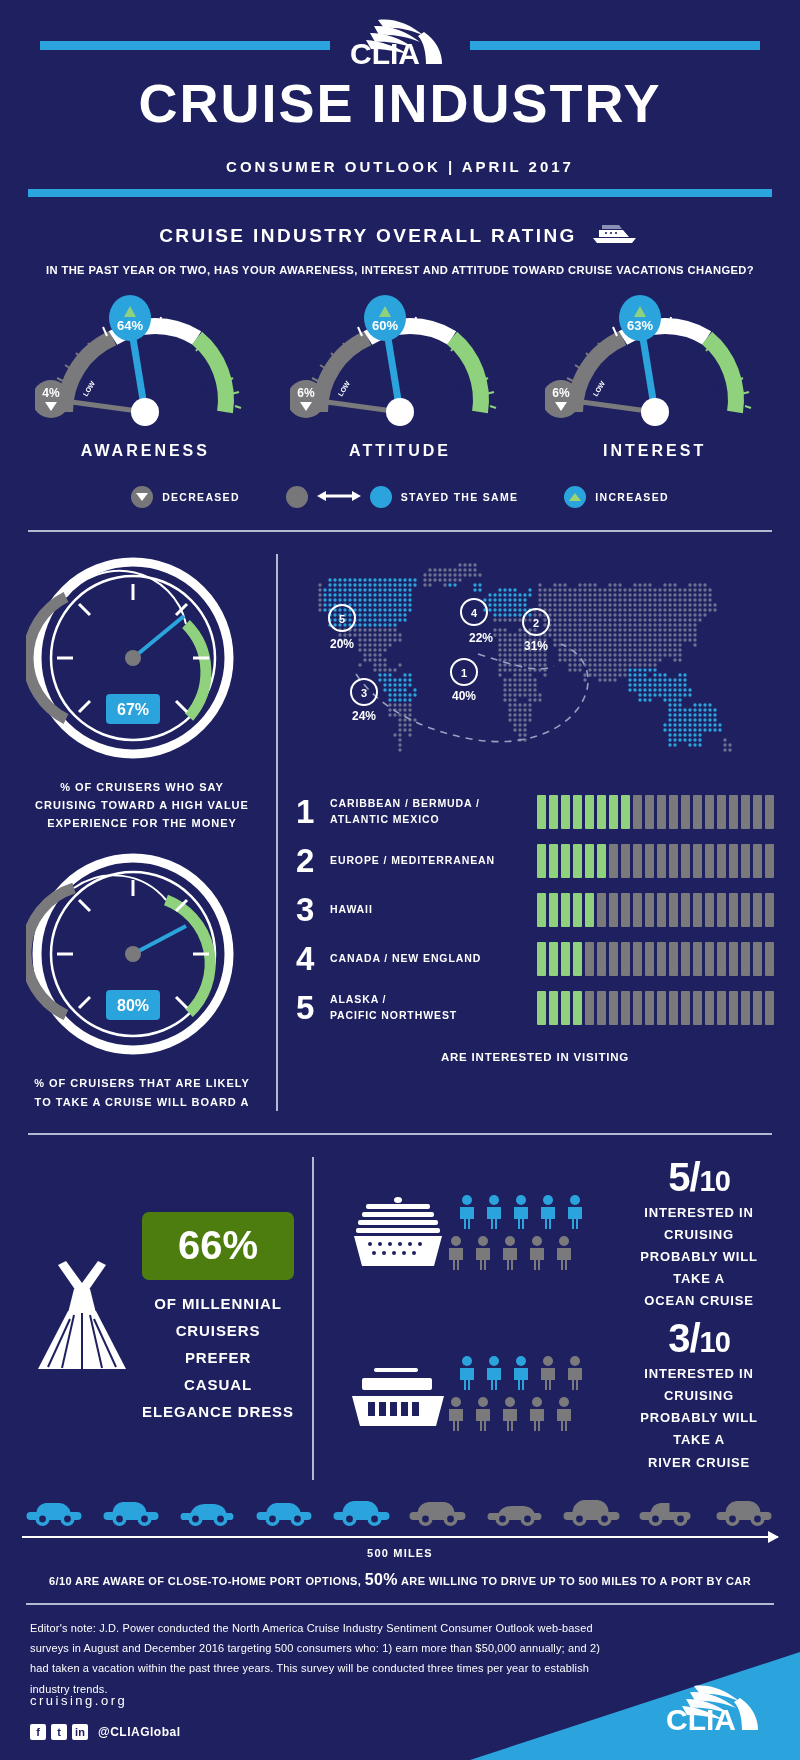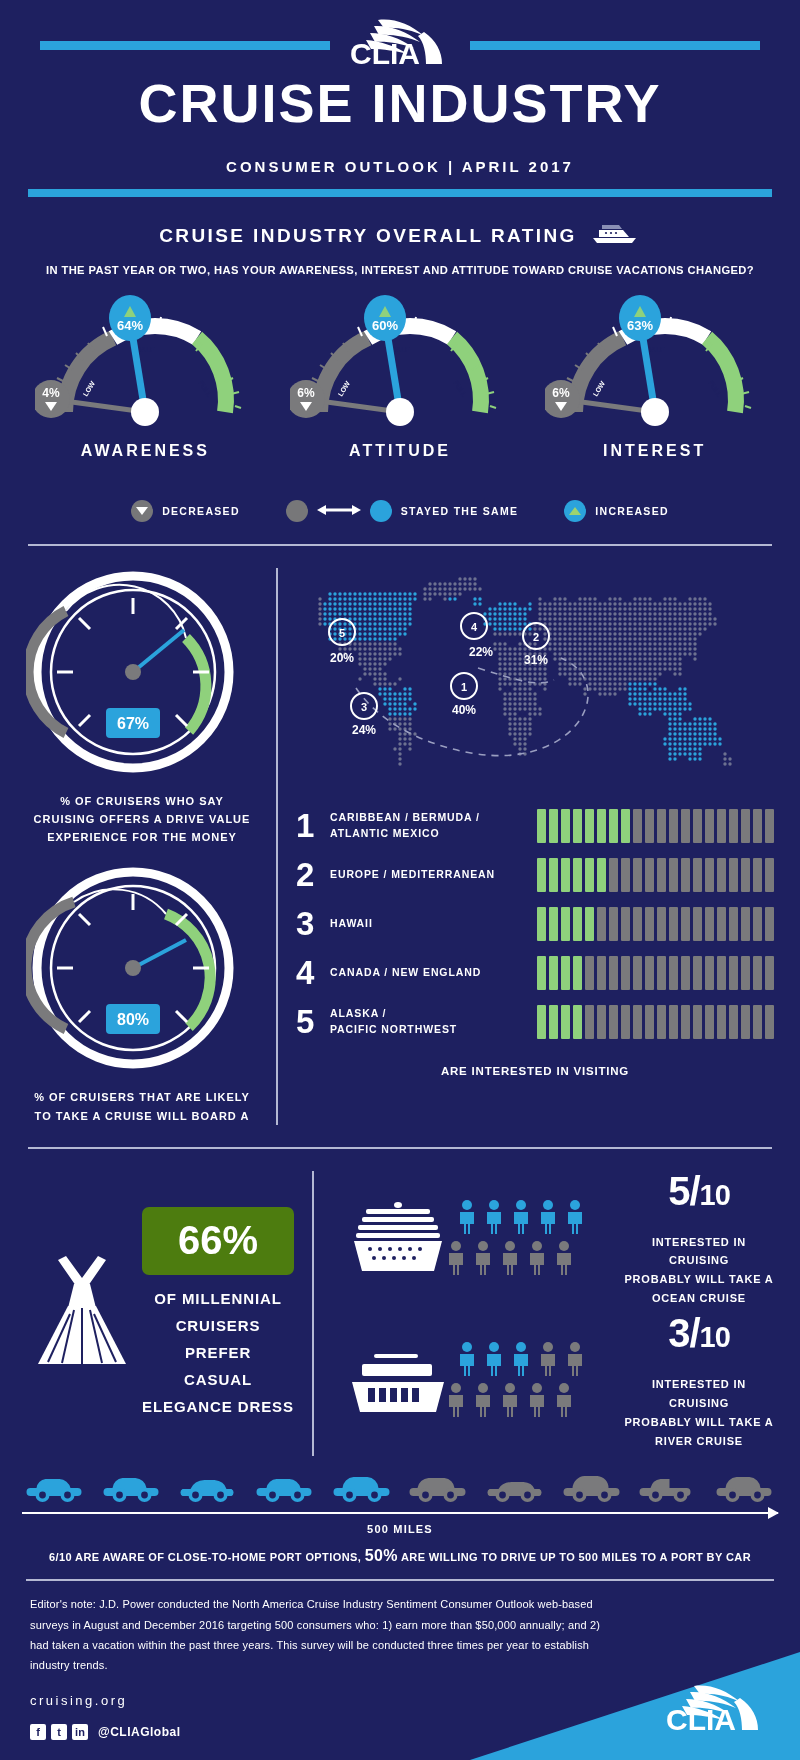--- a/index.html
+++ b/index.html
@@ -39,21 +39,21 @@
   .sec-sub {
     text-align:center; font-size:11.2px; letter-spacing:.4px;
     font-weight:bold; margin-top:14px;
   }
   .gauge-row { display:flex; justify-content:space-around; margin-top:18px; padding:0 18px; }
   .gauge-unit { width:220px; text-align:center; position:relative; }
   .gauge-label { font-size:16px; letter-spacing:3px; font-weight:bold; margin-top:4px; }
 
   .legend-row {
     display:flex; justify-content:center; align-items:center;
-    gap:46px; margin-top:40px; font-size:10.5px; letter-spacing:1.3px; font-weight:bold;
+    gap:46px; margin-top:26px; font-size:10.5px; letter-spacing:1.3px; font-weight:bold;
   }
   .legend-item { display:flex; align-items:center; gap:9px; }
   .dot { width:22px; height:22px; border-radius:50%; display:block; }
   .dot.grey { background:#777779; }
   .dot.blue { background:#2ba3dc; }
   .tri-down {
     width:0;height:0;border-left:6px solid transparent;border-right:6px solid transparent;
     border-top:8px solid #fff; position:absolute; left:5px; top:7px;
   }
   .tri-up {
@@ -99,21 +99,21 @@
     font-size:40px; font-weight:bold; line-height:1; text-align:center;
   }
   .pct-cap { font-size:15px; letter-spacing:.9px; font-weight:bold; line-height:1.8; text-align:center; margin-top:10px; }
   .s3-right { flex:1; padding-left:16px; }
   .ratio-block { display:flex; align-items:center; margin-bottom:6px; }
   .people { display:flex; flex-direction:column; gap:3px; margin-left:8px; }
   .people-row { display:flex; gap:5px; }
   .ratio-txt { margin-left:auto; text-align:center; width:150px; }
   .ratio-big { font-size:40px; font-weight:bold; line-height:1; letter-spacing:-1px; }
   .ratio-big .den { font-size:29px; }
-  .ratio-sub { font-size:11px; font-weight:bold; letter-spacing:.8px; line-height:1.7; margin-top:22px; }
+  .ratio-sub { font-size:13px; font-weight:bold; letter-spacing:.8px; line-height:1.7; margin-top:5px; }
 
   
   .cars-wrap { margin-top:6px; padding:0 22px; }
   .cars-row { display:flex; justify-content:space-between; align-items:flex-end; }
   .axis { height:2px; background:#fff; margin:4px 0 0 0; position:relative; }
   .axis:after {
     content:""; position:absolute; right:-1px; top:-5px;
     border-left:11px solid #fff; border-top:6px solid transparent; border-bottom:6px solid transparent;
   }
   .miles { text-align:center; font-size:11px; font-weight:bold; letter-spacing:1.2px; margin-top:9px; }
@@ -383,21 +383,21 @@
             <line x1="161" y1="158" x2="150" y2="147"></line>
           </g>
           <line x1="107" y1="104" x2="158" y2="62" stroke="#2ba3dc" stroke-width="4"></line>
           <circle cx="107" cy="104" r="8" fill="#7a7a7c"></circle>
           <rect x="80" y="140" width="54" height="30" rx="4" fill="#2ba3dc"></rect>
           <text x="107" y="161" text-anchor="middle" font-size="16" font-weight="bold" fill="#ffffff" font-family="Liberation Sans, sans-serif">67%</text>
         </svg>
       </div>
       <div class="ring-caption">
         <div>% OF CRUISERS WHO SAY</div>
-        <div>CRUISING OFFERS A DRIVE VALUE</div>
+        <div>CRUISING TOWARD A HIGH VALUE</div>
         <div>EXPERIENCE FOR THE MONEY</div>
       </div>
 
       <div style="margin-top:18px">
         <svg width="215" height="208" viewBox="0 0 215 208">
           <circle cx="107" cy="104" r="96" fill="none" stroke="#ffffff" stroke-width="9"></circle>
           <circle cx="107" cy="104" r="82" fill="none" stroke="#ffffff" stroke-width="2.5"></circle>
           <path d="M40 165 A 68 68 0 0 1 48 38" stroke="#7a7a7c" stroke-width="11" fill="none"></path>
           <path d="M48 38 A 68 68 0 0 1 140 50" stroke="#ffffff" stroke-width="2" fill="none"></path>
           <path d="M140 50 A 68 68 0 0 1 163 163" stroke="#8fd17c" stroke-width="11" fill="none"></path>

